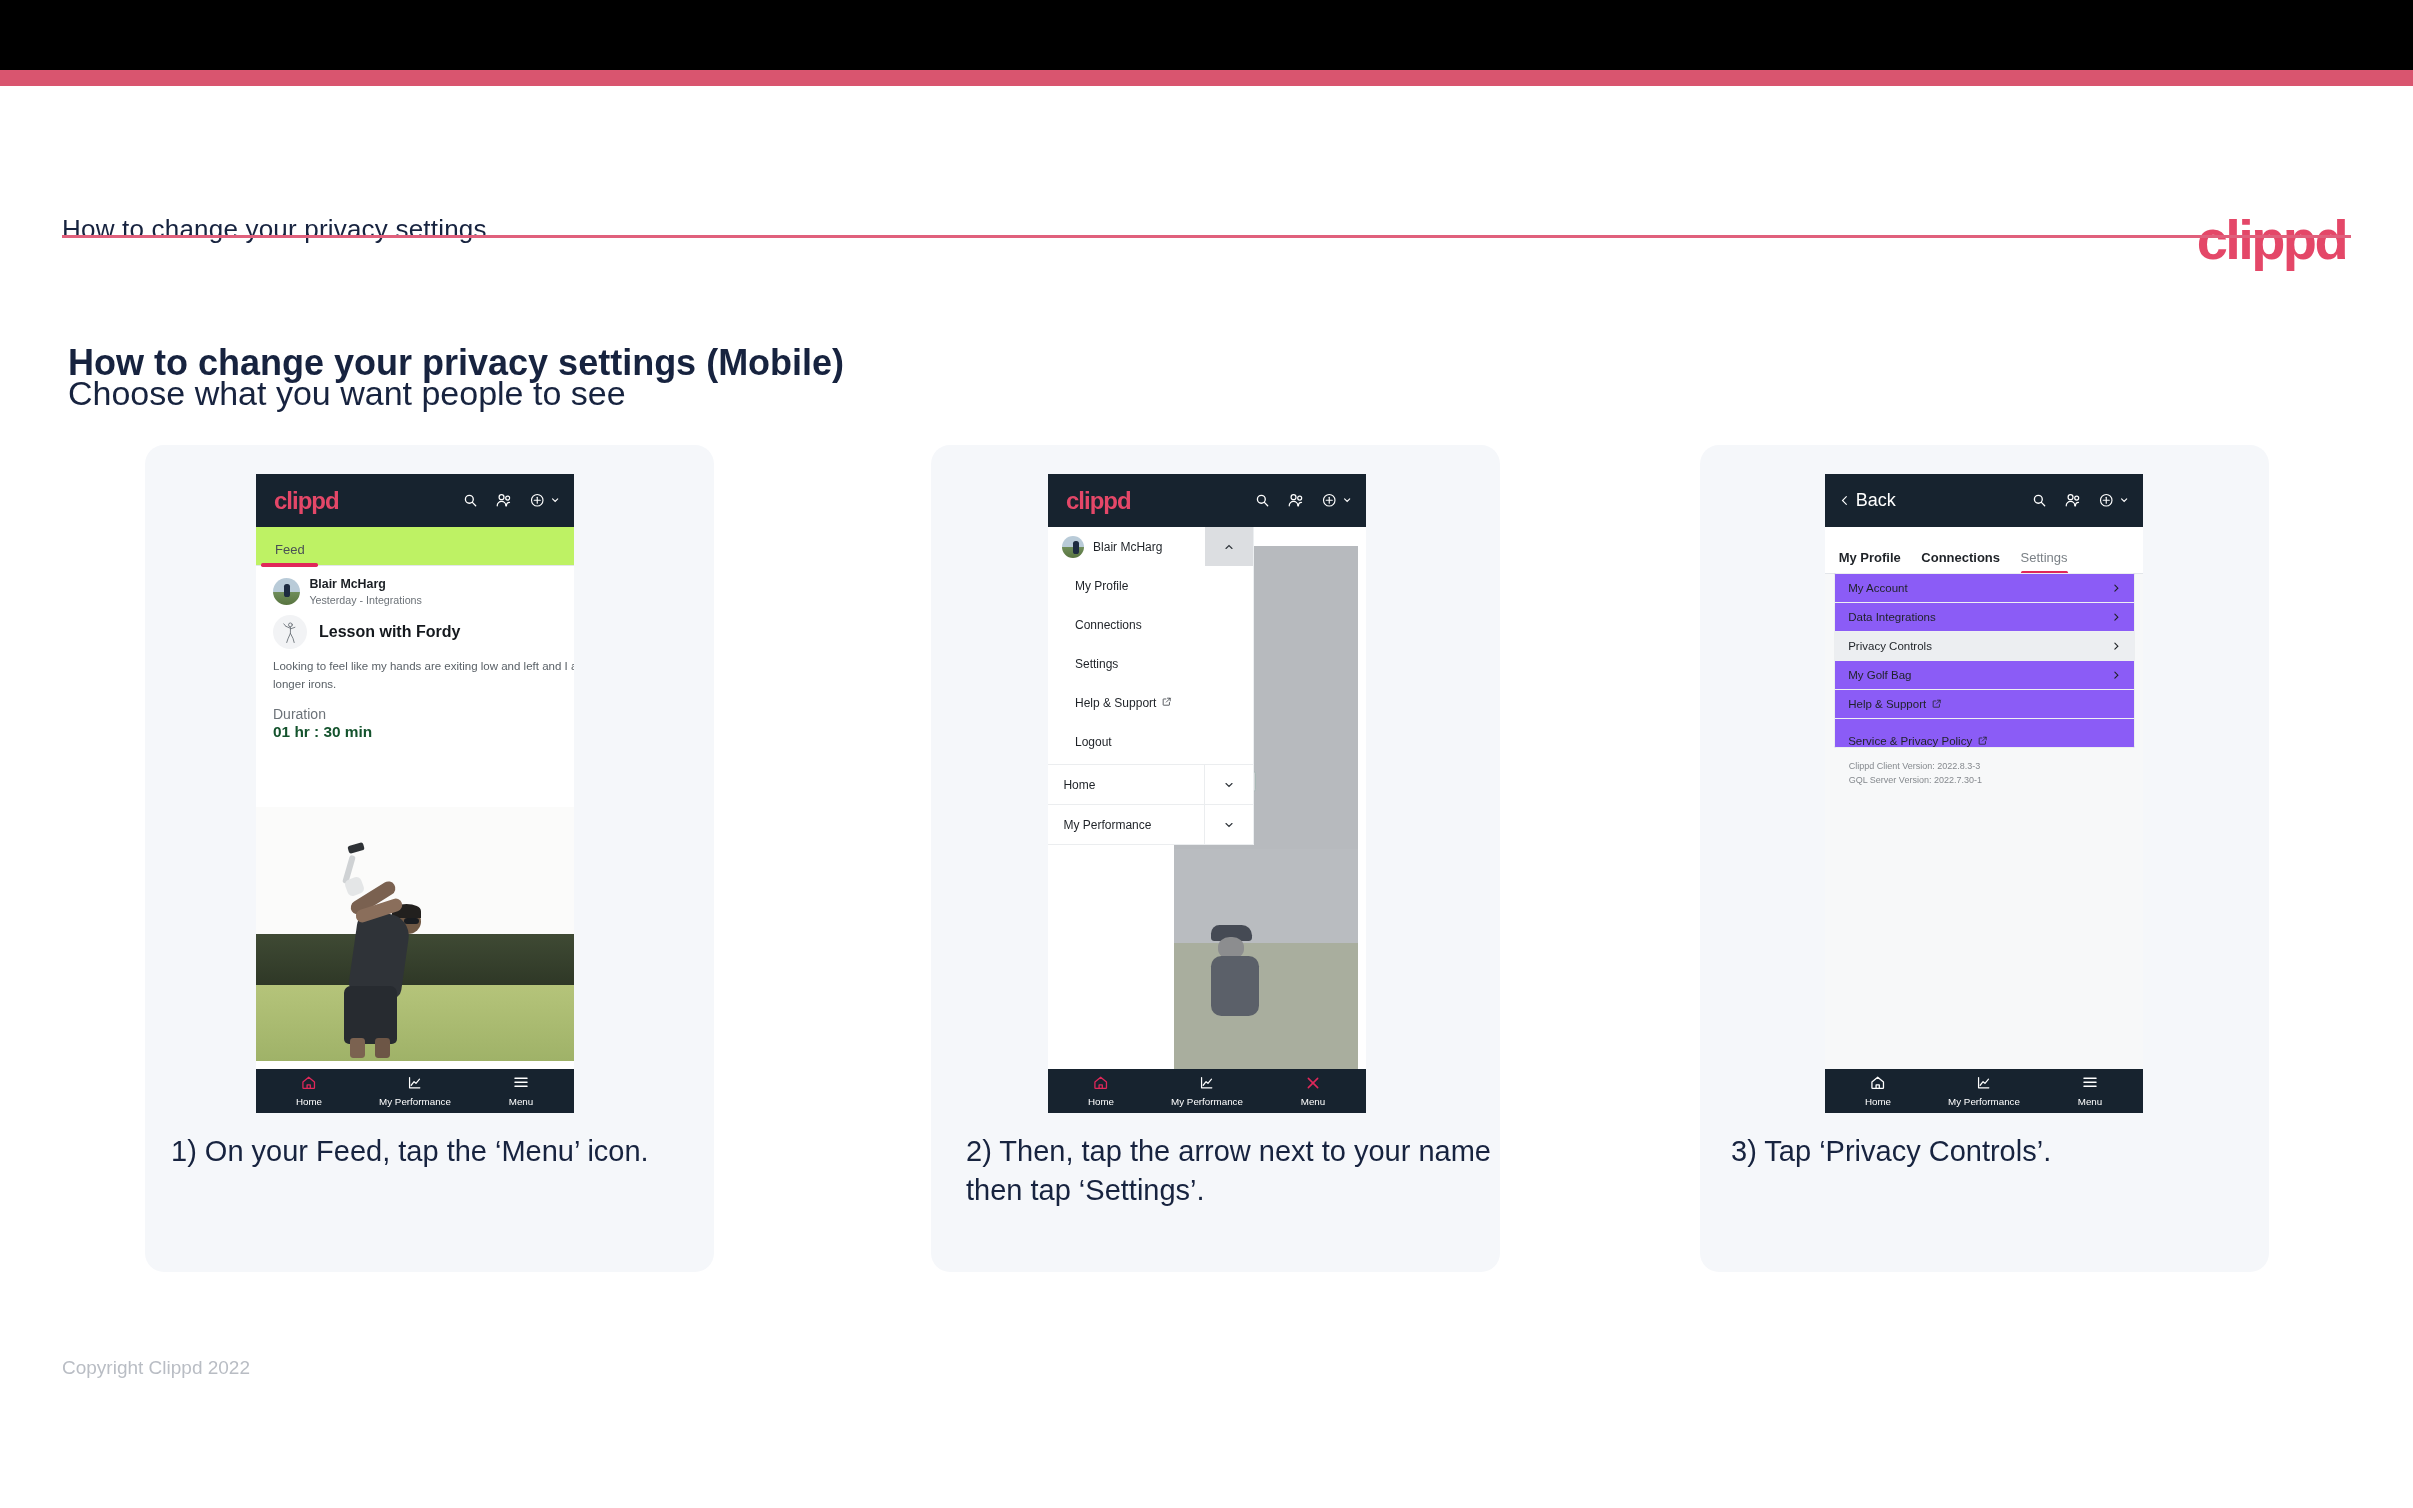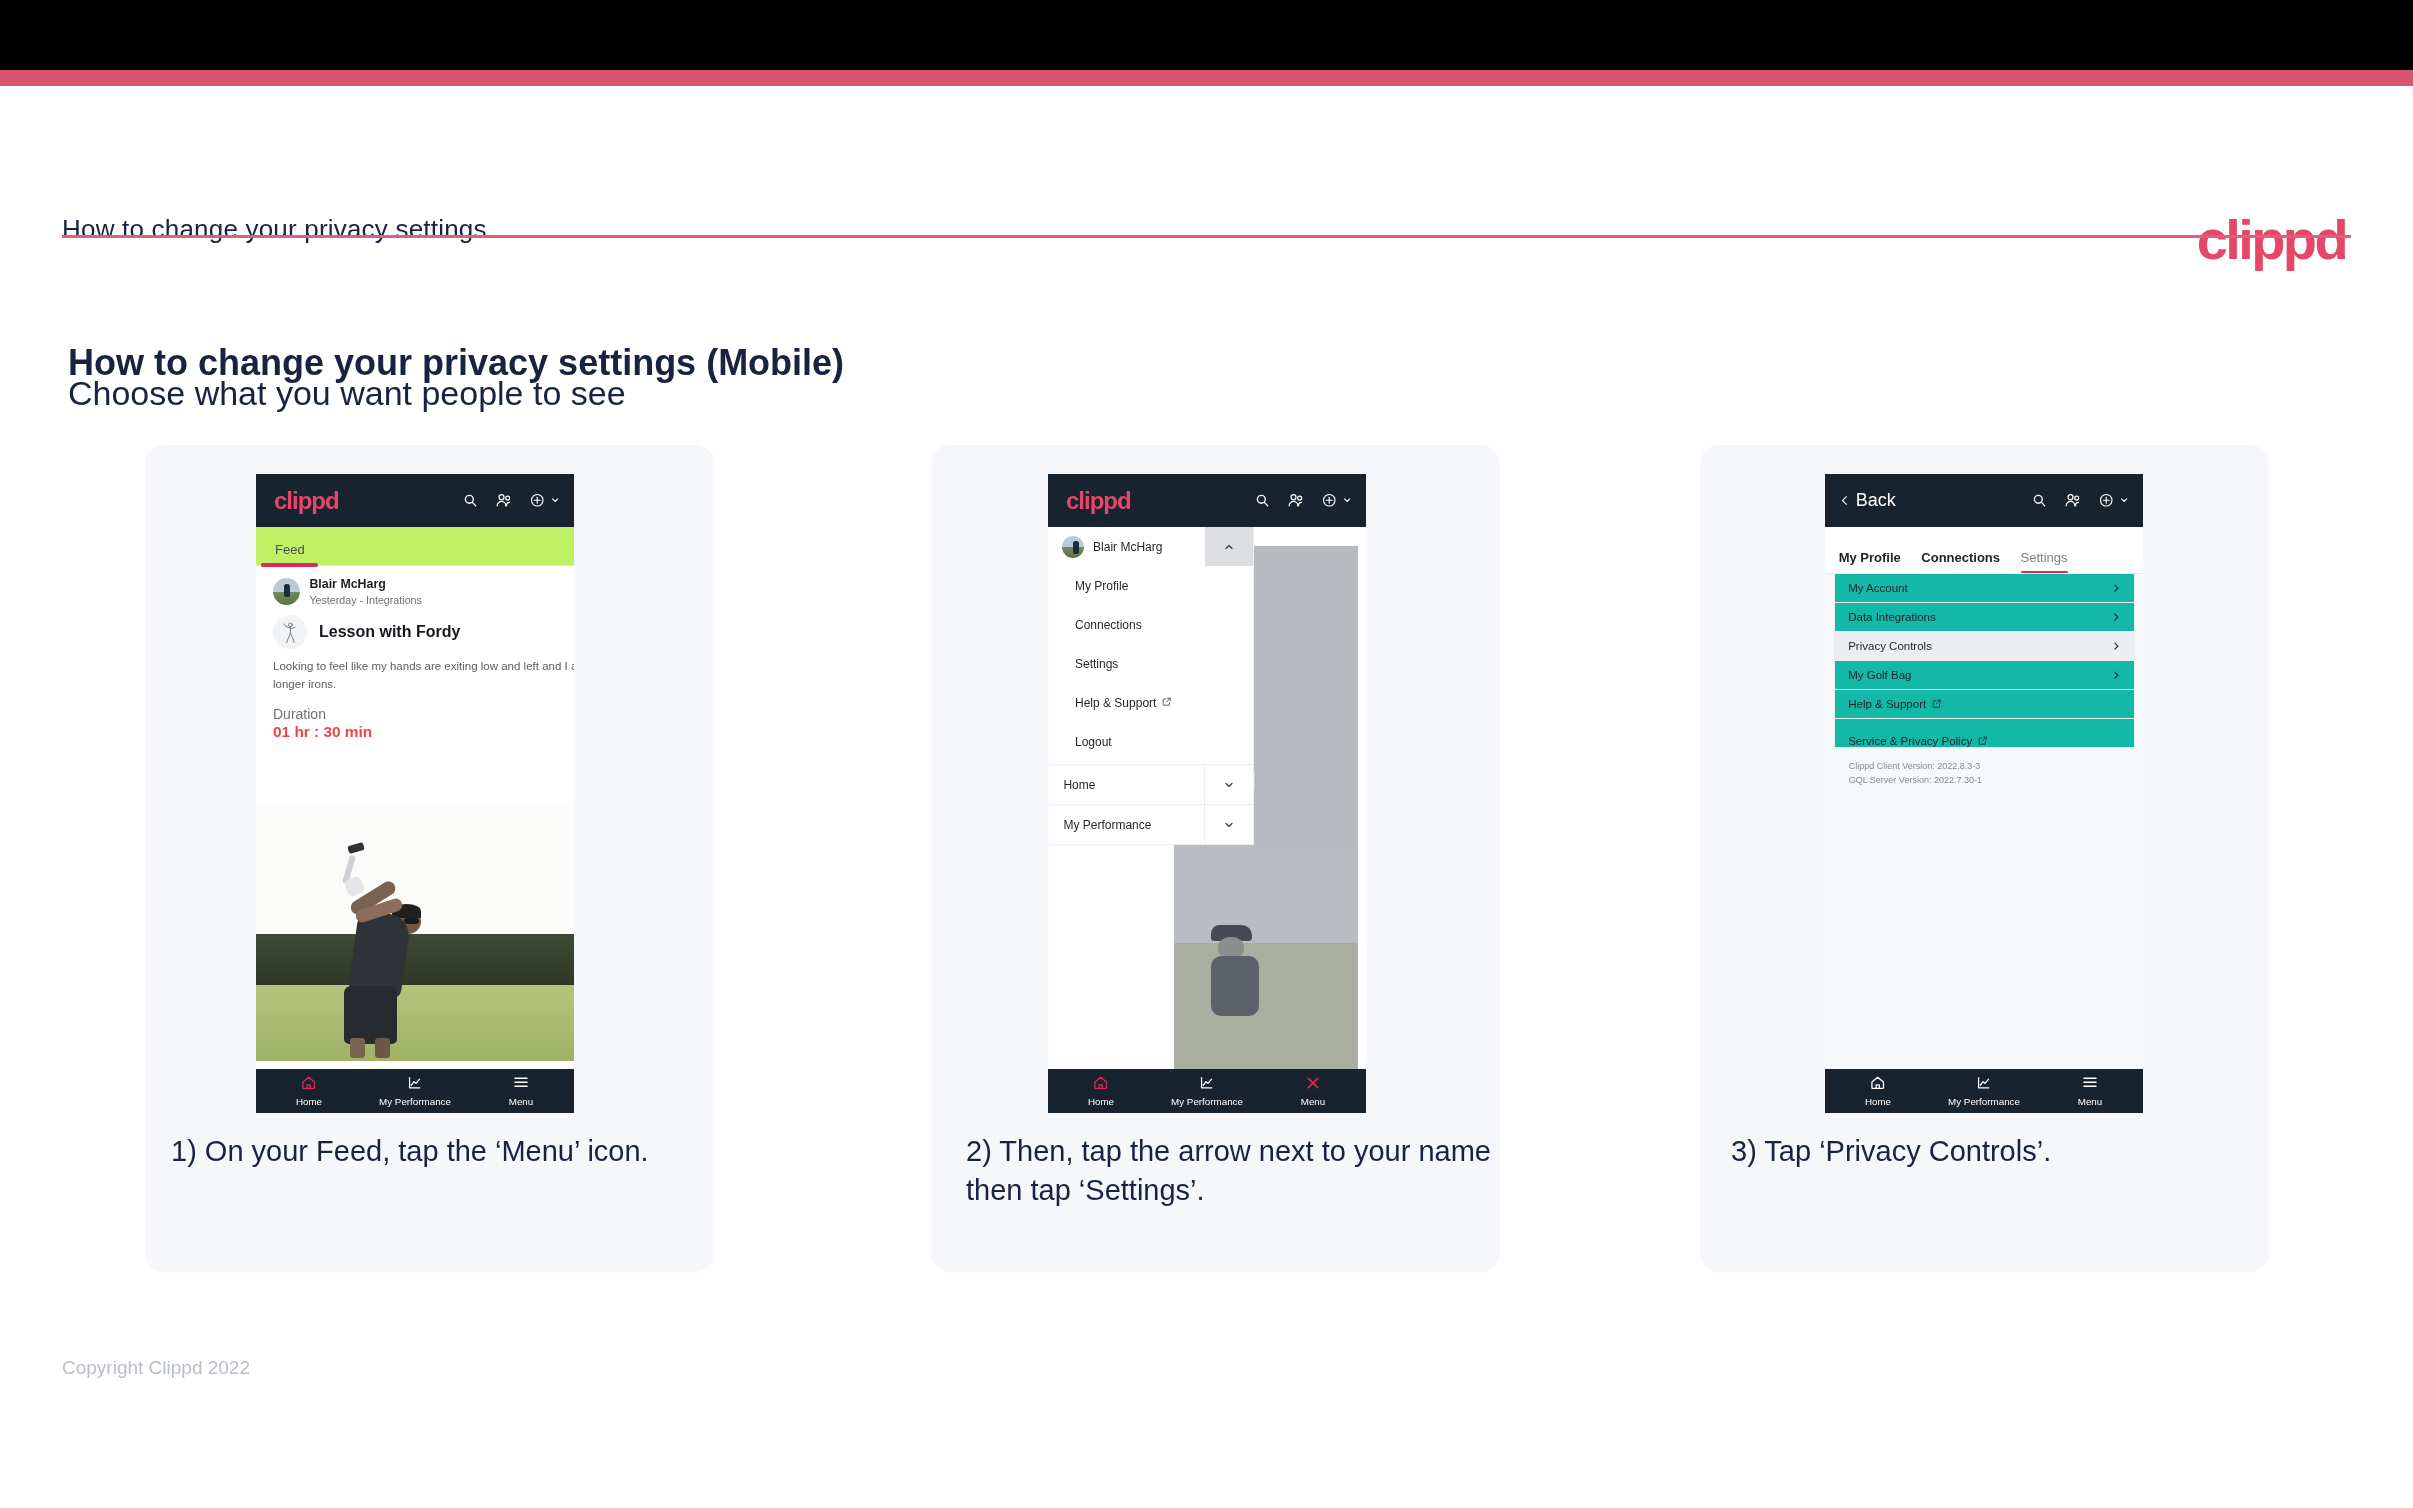--- a/index.html
+++ b/index.html
@@ -107,21 +107,21 @@
   .golf-badge{
     width:34px;height:34px;border-radius:50%;background:#f2f3f5;flex:none;
     display:flex;align-items:center;justify-content:center;
   }
   .post-title{font-size:16px;font-weight:bold;color:#14181d;margin-left:12px;}
   .post-body{
     font-size:11.5px;color:#5a6167;line-height:1.55;padding:8.5px 0 0 17px;
     white-space:nowrap;
   }
   .dur-label{font-size:14px;color:#6c7278;padding:12px 0 0 17px;}
-  .dur-value{font-size:15.4px;font-weight:bold;color:#ef4444;padding:1.7px 0 0 17px;}
+  .dur-value{font-size:15.4px;font-weight:bold;color:#14532d;padding:1.7px 0 0 17px;}
 
   
   .photo{
     position:absolute;left:0;top:333px;width:100%;height:254px;overflow:hidden;background:#ffffff;
   }
   .photo .sky{position:absolute;left:0;top:0;width:100%;height:56%;background:#fbfbfa;}
   .photo .trees{position:absolute;left:0;top:50%;width:100%;height:22%;
     background:linear-gradient(to bottom,#3f4a34,#2d3625);
     -webkit-mask-image:radial-gradient(circle at 10% 100%,#000 22px,transparent 23px),
       radial-gradient(circle at 26% 100%,#000 27px,transparent 28px),
@@ -195,21 +195,21 @@
   .menu-sep{height:0.9px;background:#ebedef;margin:3.4px 0 0 0;}
   .menu-row{
     height:39px;display:flex;align-items:center;padding-left:15.4px;
     font-size:12px;color:#1e2227;border-bottom:0.9px solid #ebedef;position:relative;
   }
   .menu-row .row-chev{position:absolute;right:0;top:0;width:48px;height:39px;
     display:flex;align-items:center;justify-content:center;border-left:0.9px solid #ebedef;}
 
   
   .settings-list{
-    position:absolute;left:8.5px;top:99px;right:8.5px;background:#14b8a6;
+    position:absolute;left:8.5px;top:99px;right:8.5px;background:#8b5cf6;
     border:0.9px solid #eceef0;border-radius:1.7px;
   }
   .setting-row{
     height:28px;display:flex;align-items:center;padding:0 12px 0 13.7px;
     font-size:11.5px;color:#1e2227;border-bottom:0.9px solid #eef0f2;position:relative;gap:6px;
   }
   .setting-row:last-child{border-bottom:none;align-items:flex-end;}
   .setting-row.highlight{background:#eceef1;}
   .setting-row .chev{margin-left:auto;display:flex;align-items:center;}
   .version-block{

